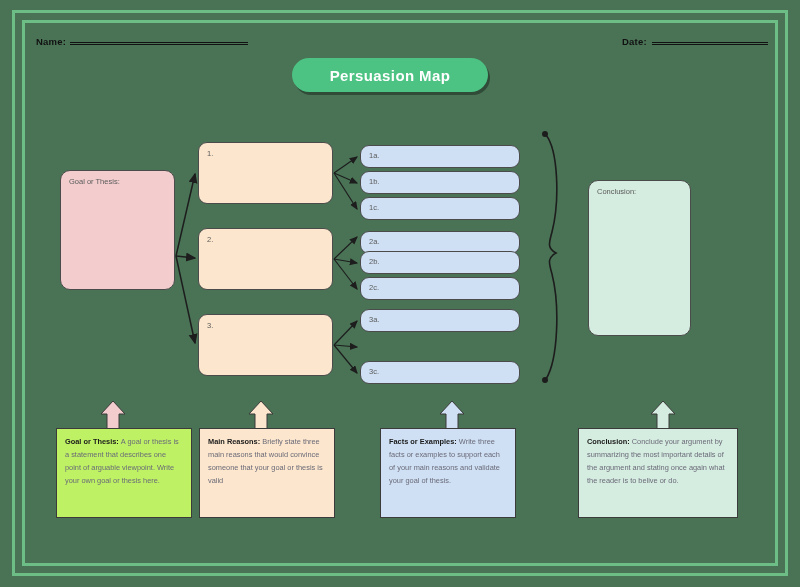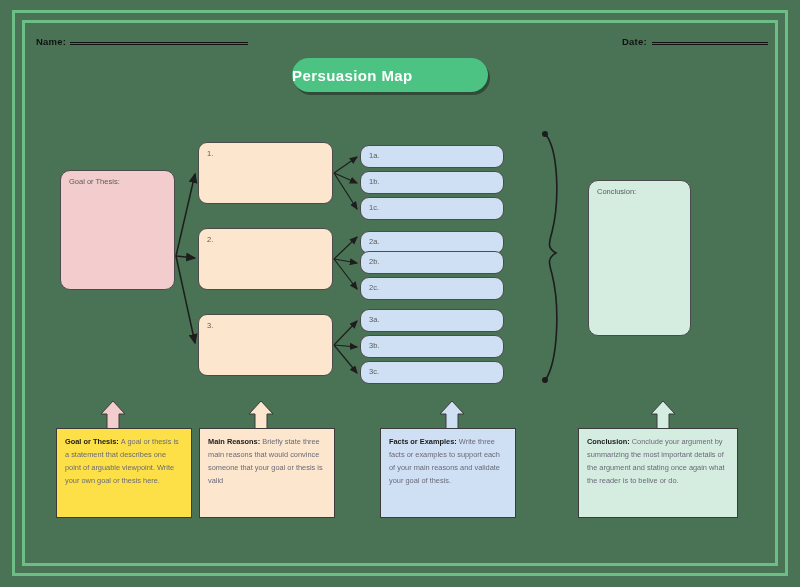--- a/index.html
+++ b/index.html
@@ -70,20 +70,21 @@
     position: absolute;
     left: 292px;
     top: 58px;
     width: 196px;
     height: 34px;
     background: #4cc283;
     border-radius: 18px;
     box-shadow: 2px 3px 0 rgba(0,0,0,0.35);
     display: flex;
     align-items: center;
+    justify-content: center;
   }
   #title-text {
     color: #ffffff;
     font-size: 15px;
     font-weight: bold;
     letter-spacing: 0.4px;
   }
 
   
   .node {
@@ -111,21 +112,21 @@
     height: 62px;
   }
   #reason-1 { top: 142px; }
   #reason-2 { top: 228px; }
   #reason-3 { top: 314px; }
 
   .node-fact {
     background: #cfe0f4;
     border-radius: 9px;
     left: 360px;
-    width: 144px;
+    width: 160px;
     height: 23px;
     padding: 5px 8px;
   }
   #fact-1a { top: 145px; }
   #fact-1b { top: 171px; }
   #fact-1c { top: 197px; }
   #fact-2a { top: 231px; }
   #fact-2b { top: 251px; }
   #fact-2c { top: 277px; }
   #fact-3a { top: 309px; }
@@ -162,21 +163,21 @@
     padding: 7px 8px 6px 8px;
     font-size: 7.4px;
     line-height: 1.75;
     color: #6a6a78;
     overflow: hidden;
   }
   .legend-card b {
     color: #1b1b1b;
     font-weight: bold;
   }
-  #legend-goal       { left: 56px;  background: #fde047; }
+  #legend-goal       { left: 56px;  background: #bef264; }
   #legend-reasons    { left: 199px; background: #fce6cd; }
   #legend-facts      { left: 380px; background: #cfe0f4; }
   #legend-conclusion { left: 578px; background: #d5ece0; width: 160px; }
 
   .legend-arrow {
     position: absolute;
     top: 400px;
     width: 26px;
     height: 30px;
   }
@@ -263,23 +264,20 @@
   </div>
   <div class="node node-fact" id="fact-2b">
     <span>2b.</span>
   </div>
   <div class="node node-fact" id="fact-2c">
     <span>2c.</span>
   </div>
   <div class="node node-fact" id="fact-3a">
     <span>3a.</span>
   </div>
-  <div class="node node-fact" id="fact-3b">
-    <span>3b.</span>
-  </div>
   <div class="node node-fact" id="fact-3c">
     <span>3c.</span>
   </div>
 
   <div class="node node-conclusion">
     <span>Conclusion:</span>
   </div>
 
   <svg class="legend-arrow" id="arrow-goal" viewBox="0 0 26 30">
     <path d="M13,1 L25,14 L19,14 L19,29 L7,29 L7,14 L1,14 Z" fill="#f3cdce" stroke="#3b3b3b" stroke-width="1"></path>

